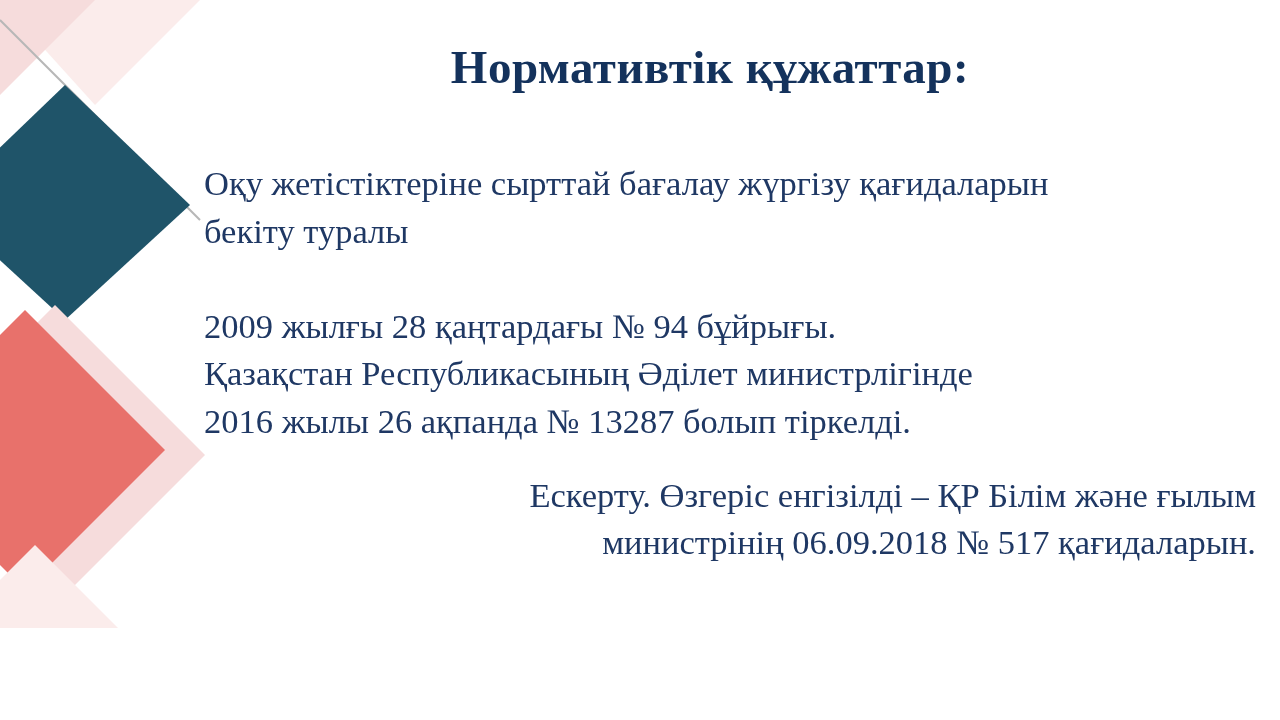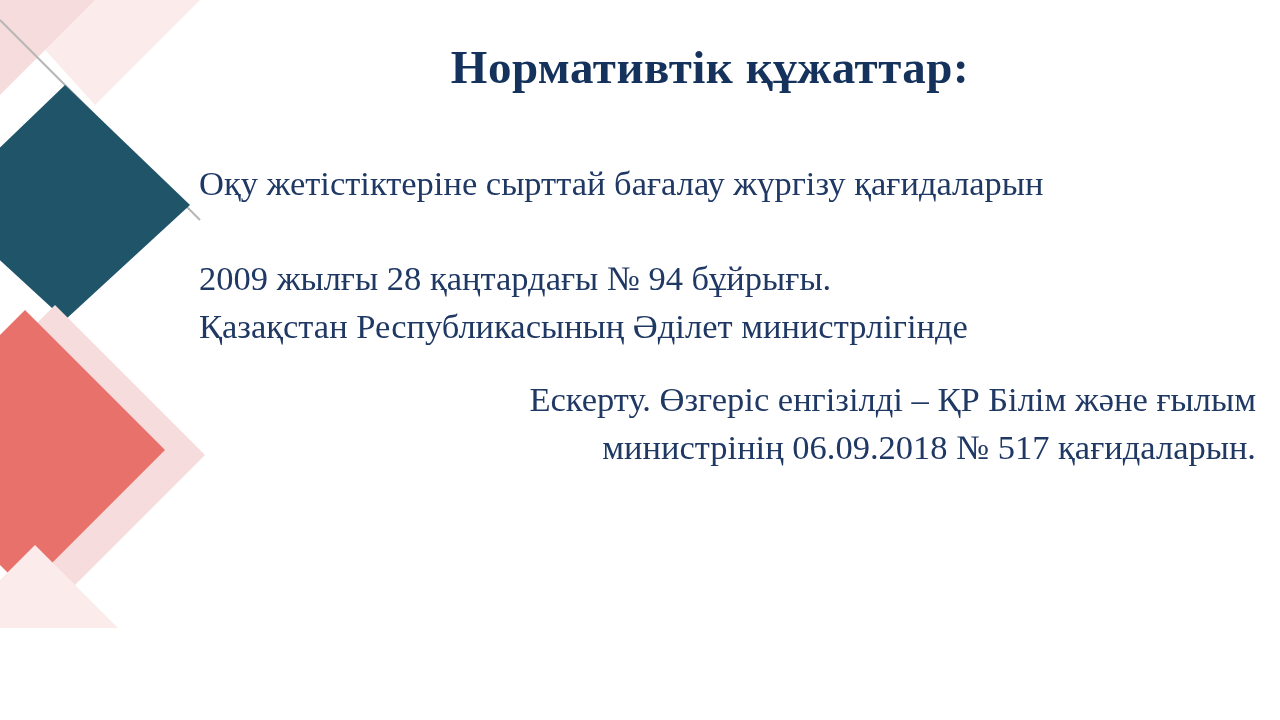--- a/index.html
+++ b/index.html
@@ -49,21 +49,21 @@
   .body-block {
     position: absolute;
     left: 196px;
     top: 160px;
     width: 1060px;
     color: #1f3864;
     font-size: 34.5px;
     line-height: 1.38;
   }
   .para {
-    margin: 0 0 0 3px;
+    margin: 0 0 0 8px;
   }
   .para + .para {
     margin-top: 0;
   }
   .para.gap {
     margin-top: 26px;
     text-align: right;
   }
   .underline {
   }
@@ -93,29 +93,31 @@
       <polygon points="35,650 130,720 -60,720" fill="#e8716b"></polygon>
     </svg>
   </div>
 
   <div class="title">Нормативтік құжаттар:</div>
 
   <div class="body-block">
 
     <p class="para">
       <span>Оқу жетістіктеріне сырттай бағалау жүргізу қағидаларын</span><br>
+      <span>бекіту  туралы</span>
     </p>
 
     <p class="para">
       <br>
       <span>2009 жылғы 28 қаңтардағы № 94  бұйрығы.</span>
     </p>
 
     <p class="para">
       <span>Қазақстан Республикасының Әділет  министрлігінде</span><br>
+      <span>2016 жылы 26 ақпанда № 13287 болып тіркелді.</span>
     </p>
 
     <p class="para gap">
       <span>Ескерту. Өзгеріс енгізілді – ҚР Білім және ғылым</span><br>
       <span>министрінің 06.09.2018 </span><span class="underline">№ 517</span><span> қағидаларын.</span>
     </p>
 
   </div>
 </div>
 

